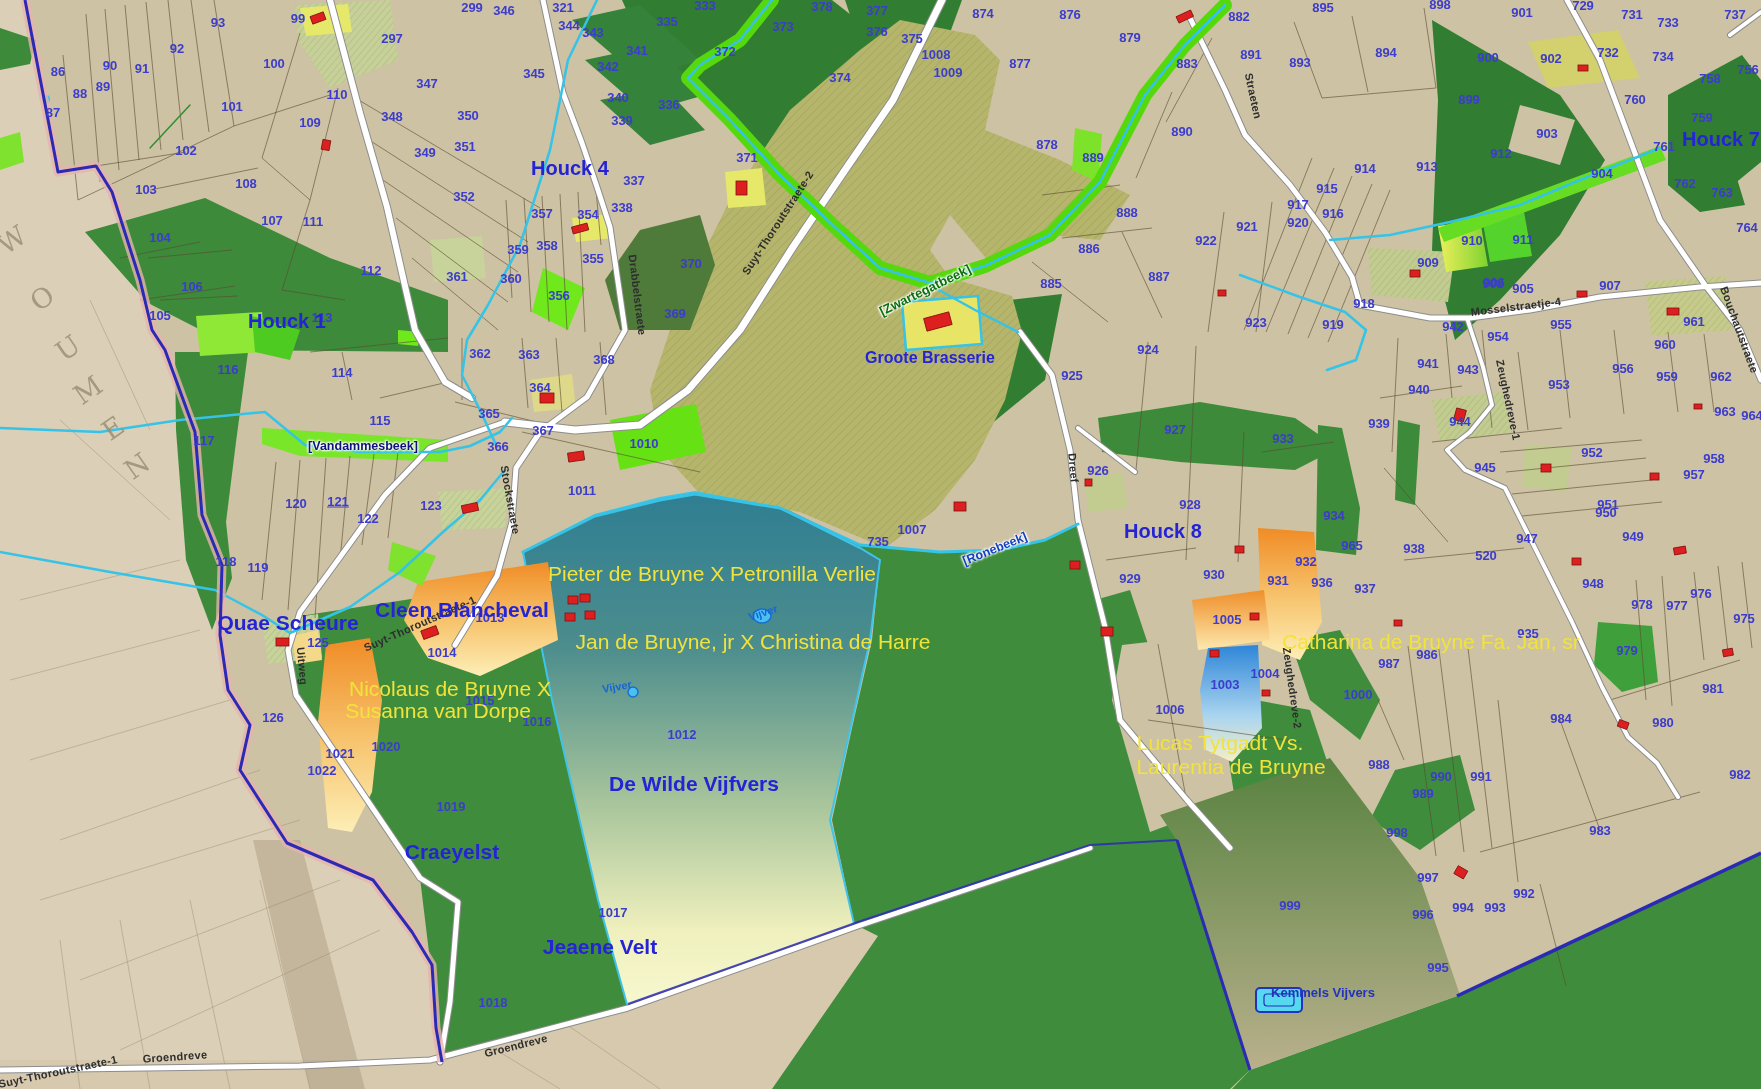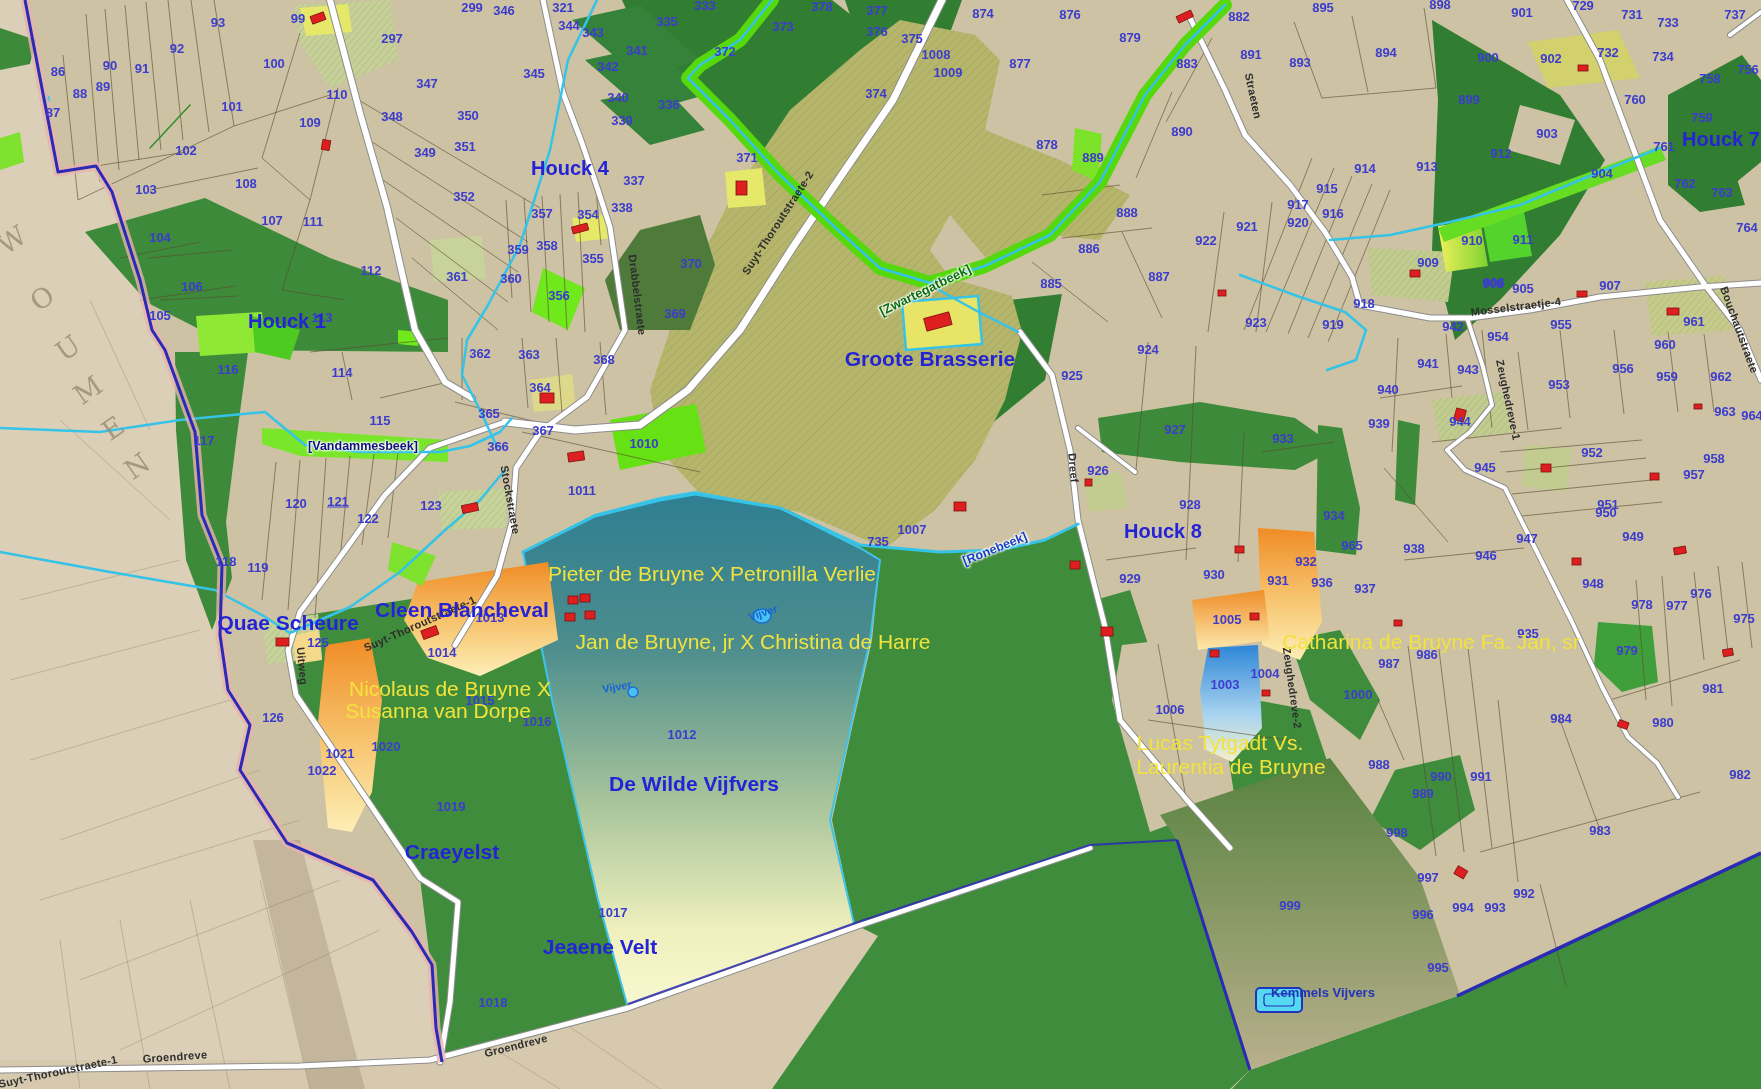--- a/index.html
+++ b/index.html
@@ -356,21 +356,21 @@
       <span class="lbl parcel_numbers" style="left: 540px; top: 387px; transform: translate(-50%, -50%) rotate(0deg);">364</span>
       <span class="lbl parcel_numbers" style="left: 489px; top: 413px; transform: translate(-50%, -50%) rotate(0deg);">365</span>
       <span class="lbl parcel_numbers" style="left: 498px; top: 446px; transform: translate(-50%, -50%) rotate(0deg);">366</span>
       <span class="lbl parcel_numbers" style="left: 543px; top: 430px; transform: translate(-50%, -50%) rotate(0deg);">367</span>
       <span class="lbl parcel_numbers" style="left: 604px; top: 359px; transform: translate(-50%, -50%) rotate(0deg);">368</span>
       <span class="lbl parcel_numbers" style="left: 675px; top: 313px; transform: translate(-50%, -50%) rotate(0deg);">369</span>
       <span class="lbl parcel_numbers" style="left: 691px; top: 263px; transform: translate(-50%, -50%) rotate(0deg);">370</span>
       <span class="lbl parcel_numbers" style="left: 747px; top: 157px; transform: translate(-50%, -50%) rotate(0deg);">371</span>
       <span class="lbl parcel_numbers" style="left: 725px; top: 51px; transform: translate(-50%, -50%) rotate(0deg);">372</span>
       <span class="lbl parcel_numbers" style="left: 783px; top: 26px; transform: translate(-50%, -50%) rotate(0deg);">373</span>
-      <span class="lbl parcel_numbers" style="left: 840px; top: 93px; transform: translate(-50%, -50%) rotate(0deg); margin-left: 36px;">374</span>
+      <span class="lbl parcel_numbers" style="left: 840px; top: 77px; transform: translate(-50%, -50%) rotate(0deg);">374</span>
       <span class="lbl parcel_numbers" style="left: 912px; top: 38px; transform: translate(-50%, -50%) rotate(0deg);">375</span>
       <span class="lbl parcel_numbers" style="left: 877px; top: 31px; transform: translate(-50%, -50%) rotate(0deg);">376</span>
       <span class="lbl parcel_numbers" style="left: 877px; top: 10px; transform: translate(-50%, -50%) rotate(0deg);">377</span>
       <span class="lbl parcel_numbers" style="left: 822px; top: 6px; transform: translate(-50%, -50%) rotate(0deg);">378</span>
       <span class="lbl parcel_numbers" style="left: 1583px; top: 5px; transform: translate(-50%, -50%) rotate(0deg);">729</span>
       <span class="lbl parcel_numbers" style="left: 1632px; top: 14px; transform: translate(-50%, -50%) rotate(0deg);">731</span>
       <span class="lbl parcel_numbers" style="left: 1608px; top: 52px; transform: translate(-50%, -50%) rotate(0deg);">732</span>
       <span class="lbl parcel_numbers" style="left: 1668px; top: 22px; transform: translate(-50%, -50%) rotate(0deg);">733</span>
       <span class="lbl parcel_numbers" style="left: 1663px; top: 56px; transform: translate(-50%, -50%) rotate(0deg);">734</span>
       <span class="lbl parcel_numbers" style="left: 878px; top: 541px; transform: translate(-50%, -50%) rotate(0deg);">735</span>
@@ -435,27 +435,27 @@
       <span class="lbl parcel_numbers" style="left: 1214px; top: 574px; transform: translate(-50%, -50%) rotate(0deg);">930</span>
       <span class="lbl parcel_numbers" style="left: 1278px; top: 580px; transform: translate(-50%, -50%) rotate(0deg);">931</span>
       <span class="lbl parcel_numbers" style="left: 1306px; top: 561px; transform: translate(-50%, -50%) rotate(0deg);">932</span>
       <span class="lbl parcel_numbers" style="left: 1283px; top: 438px; transform: translate(-50%, -50%) rotate(0deg);">933</span>
       <span class="lbl parcel_numbers" style="left: 1334px; top: 515px; transform: translate(-50%, -50%) rotate(0deg);">934</span>
       <span class="lbl parcel_numbers" style="left: 1528px; top: 633px; transform: translate(-50%, -50%) rotate(0deg);">935</span>
       <span class="lbl parcel_numbers" style="left: 1322px; top: 582px; transform: translate(-50%, -50%) rotate(0deg);">936</span>
       <span class="lbl parcel_numbers" style="left: 1365px; top: 588px; transform: translate(-50%, -50%) rotate(0deg);">937</span>
       <span class="lbl parcel_numbers" style="left: 1414px; top: 548px; transform: translate(-50%, -50%) rotate(0deg);">938</span>
       <span class="lbl parcel_numbers" style="left: 1379px; top: 423px; transform: translate(-50%, -50%) rotate(0deg);">939</span>
-      <span class="lbl parcel_numbers" style="left: 1388px; top: 389px; transform: translate(-50%, -50%) rotate(0deg);">940</span>
+      <span class="lbl parcel_numbers" style="left: 1419px; top: 389px; transform: translate(-50%, -50%) rotate(0deg);">940</span>
       <span class="lbl parcel_numbers" style="left: 1428px; top: 363px; transform: translate(-50%, -50%) rotate(0deg);">941</span>
       <span class="lbl parcel_numbers" style="left: 1453px; top: 326px; transform: translate(-50%, -50%) rotate(0deg);">942</span>
       <span class="lbl parcel_numbers" style="left: 1468px; top: 369px; transform: translate(-50%, -50%) rotate(0deg);">943</span>
       <span class="lbl parcel_numbers" style="left: 1460px; top: 421px; transform: translate(-50%, -50%) rotate(0deg);">944</span>
       <span class="lbl parcel_numbers" style="left: 1485px; top: 467px; transform: translate(-50%, -50%) rotate(0deg);">945</span>
-      <span class="lbl parcel_numbers" style="left: 1486px; top: 555px; transform: translate(-50%, -50%) rotate(0deg);">946</span>
+      <span class="lbl parcel_numbers" style="left: 1486px; top: 555px; transform: translate(-50%, -50%) rotate(0deg);">520</span>
       <span class="lbl parcel_numbers" style="left: 1527px; top: 538px; transform: translate(-50%, -50%) rotate(0deg);">947</span>
       <span class="lbl parcel_numbers" style="left: 1593px; top: 583px; transform: translate(-50%, -50%) rotate(0deg);">948</span>
       <span class="lbl parcel_numbers" style="left: 1633px; top: 536px; transform: translate(-50%, -50%) rotate(0deg);">949</span>
       <span class="lbl parcel_numbers" style="left: 1606px; top: 512px; transform: translate(-50%, -50%) rotate(0deg);">950</span>
       <span class="lbl parcel_numbers" style="left: 1608px; top: 504px; transform: translate(-50%, -50%) rotate(0deg);">951</span>
       <span class="lbl parcel_numbers" style="left: 1592px; top: 452px; transform: translate(-50%, -50%) rotate(0deg);">952</span>
       <span class="lbl parcel_numbers" style="left: 1559px; top: 384px; transform: translate(-50%, -50%) rotate(0deg);">953</span>
       <span class="lbl parcel_numbers" style="left: 1498px; top: 336px; transform: translate(-50%, -50%) rotate(0deg);">954</span>
       <span class="lbl parcel_numbers" style="left: 1561px; top: 324px; transform: translate(-50%, -50%) rotate(0deg);">955</span>
       <span class="lbl parcel_numbers" style="left: 1623px; top: 368px; transform: translate(-50%, -50%) rotate(0deg);">956</span>
@@ -536,21 +536,21 @@
       <span class="lbl water_labels halo" style="left: 995px; top: 549px; transform: translate(-50%, -50%) rotate(-22deg); font-size: 12.5px; color: rgb(21, 64, 192);">[Ronebeek]</span>
       <span class="lbl water_labels" style="left: 763px; top: 613px; transform: translate(-50%, -50%) rotate(-18deg); font-size: 11px; color: rgb(21, 101, 216);">Vijver</span>
       <span class="lbl water_labels" style="left: 617px; top: 687px; transform: translate(-50%, -50%) rotate(-10deg); font-size: 11px; color: rgb(21, 101, 216);">Vijver</span>
       <span class="lbl water_labels" style="left: 1323px; top: 992px; transform: translate(-50%, -50%) rotate(0deg); font-size: 13px; color: rgb(34, 51, 187);">Kemmels Vijvers</span>
     </div>
   <div class="layer">
       <span class="lbl place_labels" style="left: 287px; top: 321px; transform: translate(-50%, -50%) rotate(0deg);">Houck 1</span>
       <span class="lbl place_labels" style="left: 570px; top: 168px; transform: translate(-50%, -50%) rotate(0deg);">Houck 4</span>
       <span class="lbl place_labels" style="left: 1721px; top: 139px; transform: translate(-50%, -50%) rotate(0deg);">Houck 7</span>
       <span class="lbl place_labels" style="left: 1163px; top: 531px; transform: translate(-50%, -50%) rotate(0deg);">Houck 8</span>
-      <span class="lbl place_labels" style="left: 930px; top: 358px; transform: translate(-50%, -50%) rotate(0deg); font-size: 21px;">Groote Brasserie</span>
+      <span class="lbl place_labels" style="left: 930px; top: 358px; transform: translate(-50%, -50%) rotate(0deg); font-size: 16px;">Groote Brasserie</span>
       <span class="lbl place_labels" style="left: 288px; top: 622px; transform: translate(-50%, -50%) rotate(0deg); font-size: 21px;">Quae Scheure</span>
       <span class="lbl place_labels" style="left: 462px; top: 609px; transform: translate(-50%, -50%) rotate(0deg); font-size: 21px;">Cleen Blancheval</span>
       <span class="lbl place_labels" style="left: 452px; top: 851px; transform: translate(-50%, -50%) rotate(0deg); font-size: 21px;">Craeyelst</span>
       <span class="lbl place_labels" style="left: 694px; top: 783px; transform: translate(-50%, -50%) rotate(0deg); font-size: 21px;">De Wilde Vijfvers</span>
       <span class="lbl place_labels" style="left: 600px; top: 946px; transform: translate(-50%, -50%) rotate(0deg); font-size: 21px;">Jeaene Velt</span>
     </div>
   <div class="layer">
       <span class="lbl owner_labels" style="left: 712px; top: 573px; transform: translate(-50%, -50%) rotate(0deg);">Pieter de Bruyne X Petronilla Verlie</span>
       <span class="lbl owner_labels" style="left: 753px; top: 641px; transform: translate(-50%, -50%) rotate(0deg);">Jan de Bruyne, jr X Christina de Harre</span>
       <span class="lbl owner_labels" style="left: 450px; top: 688px; transform: translate(-50%, -50%) rotate(0deg);">Nicolaus de Bruyne X</span>

